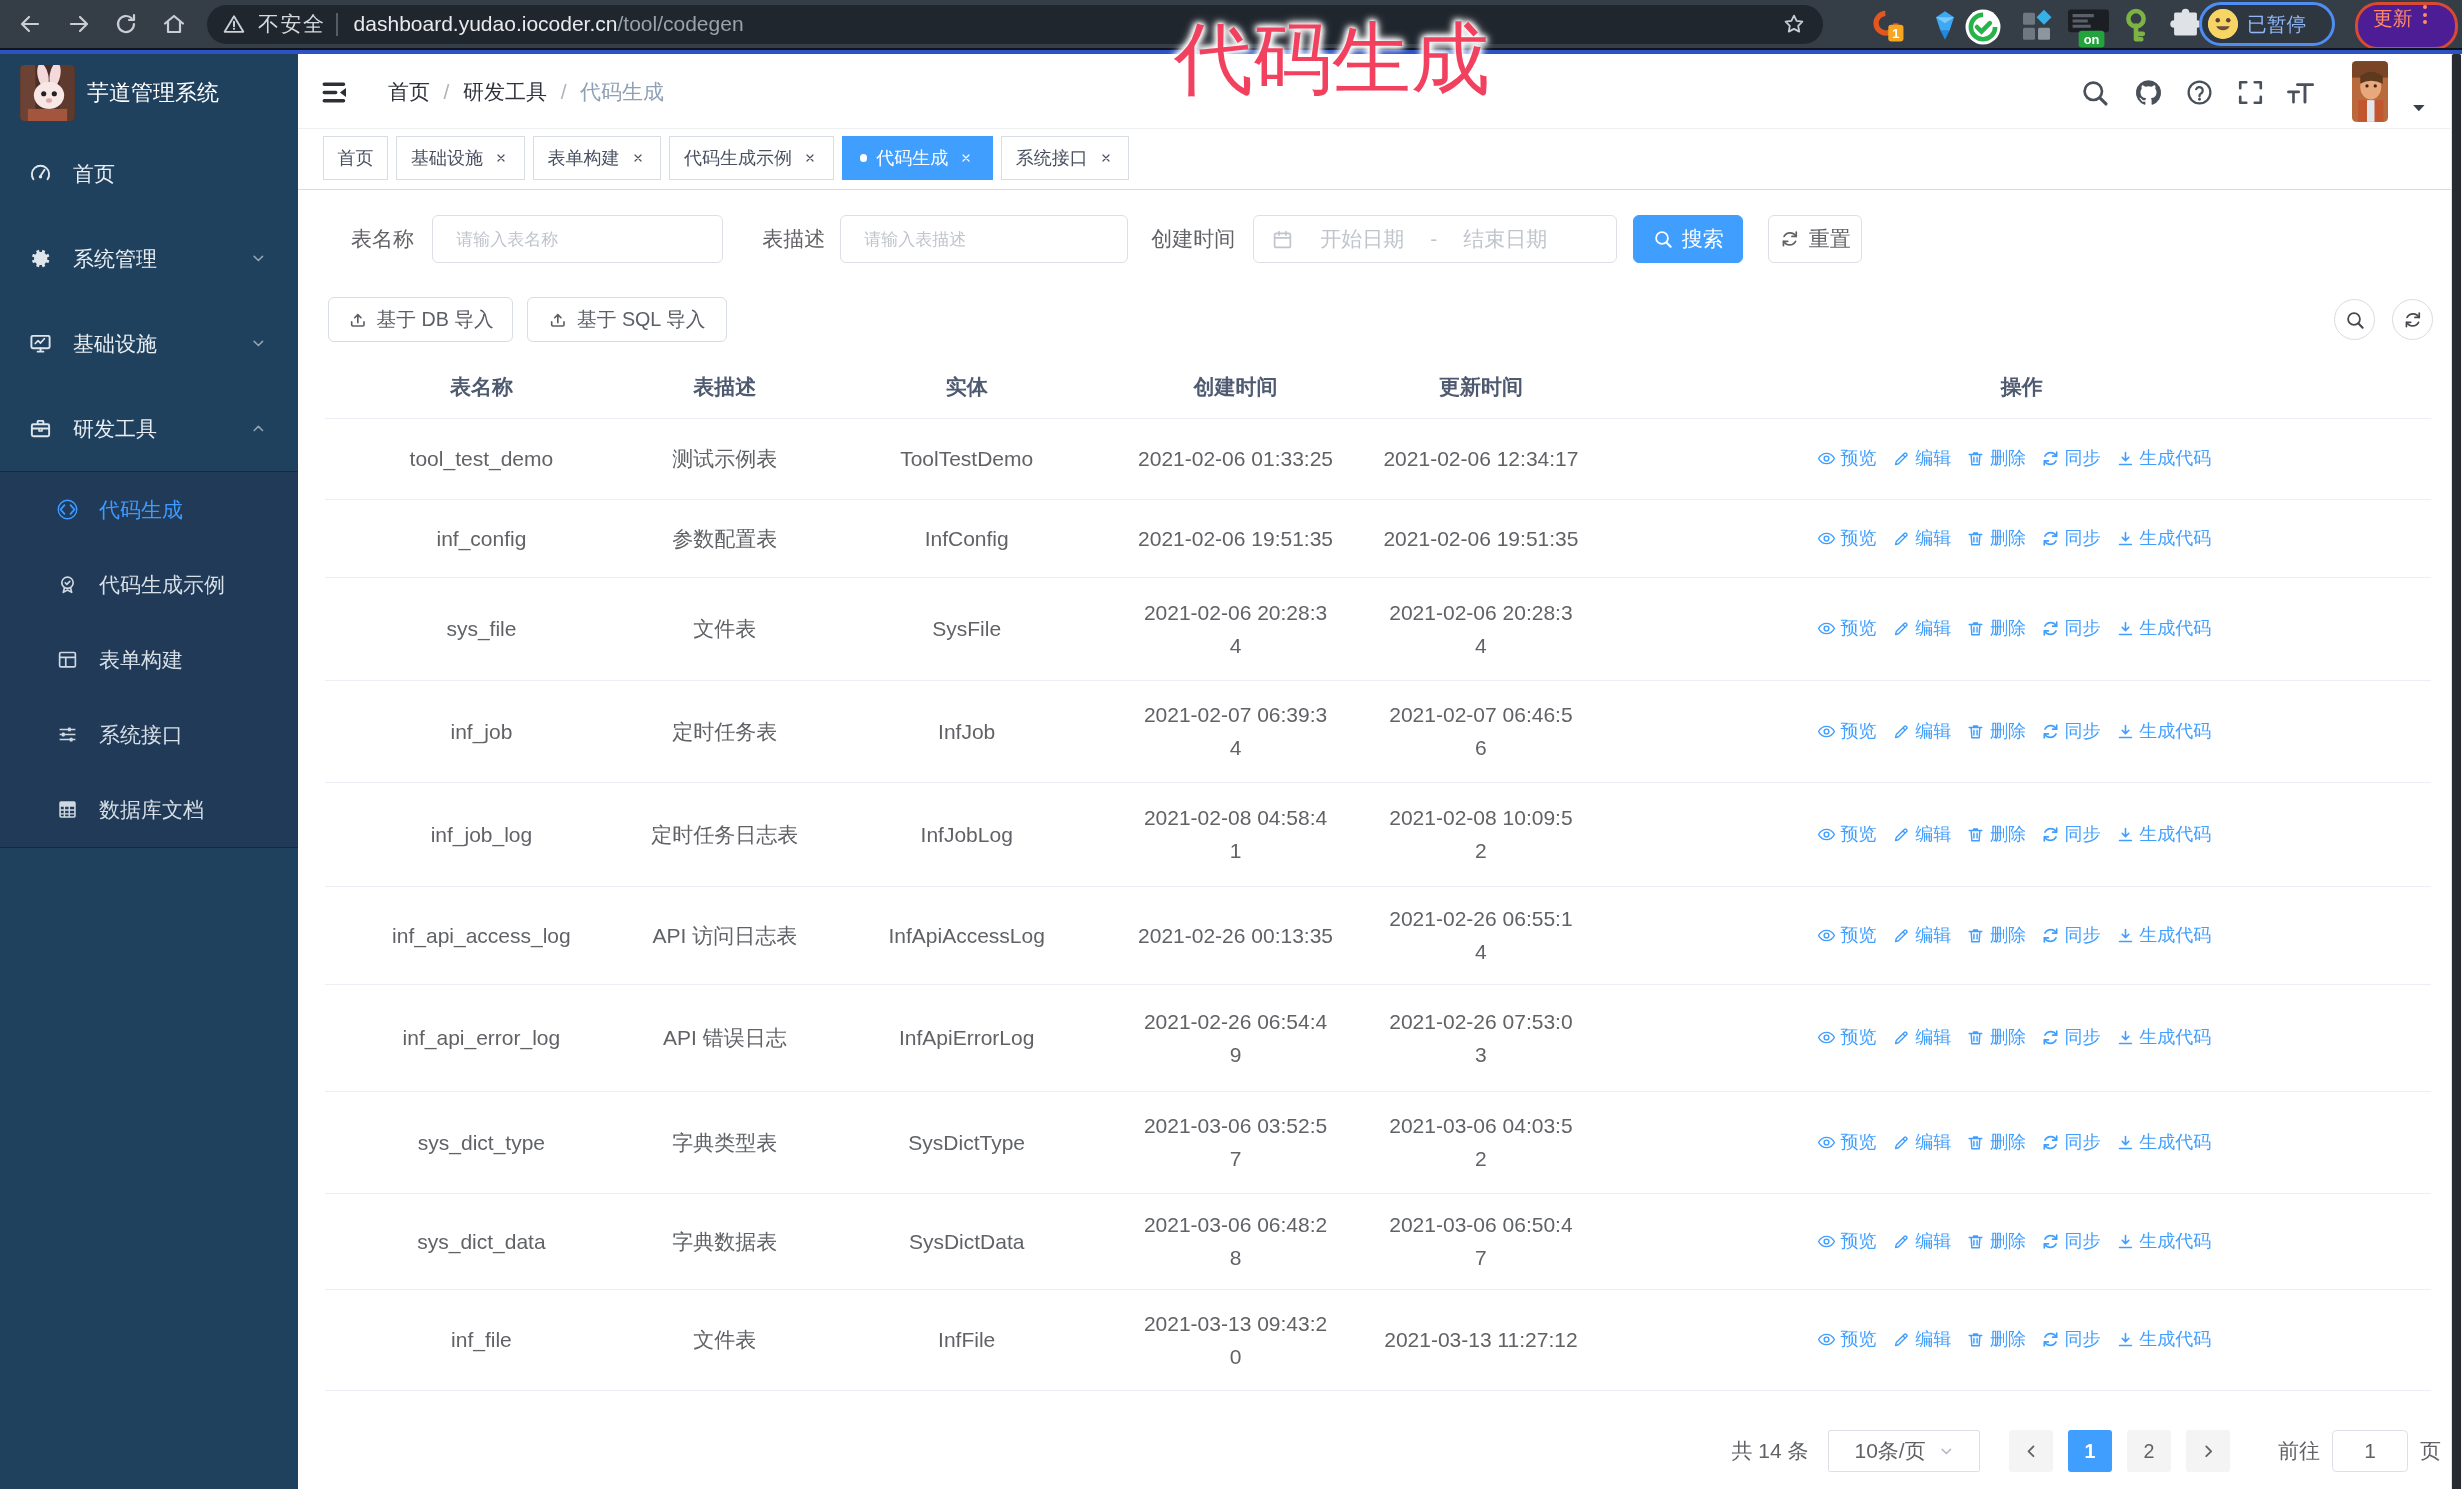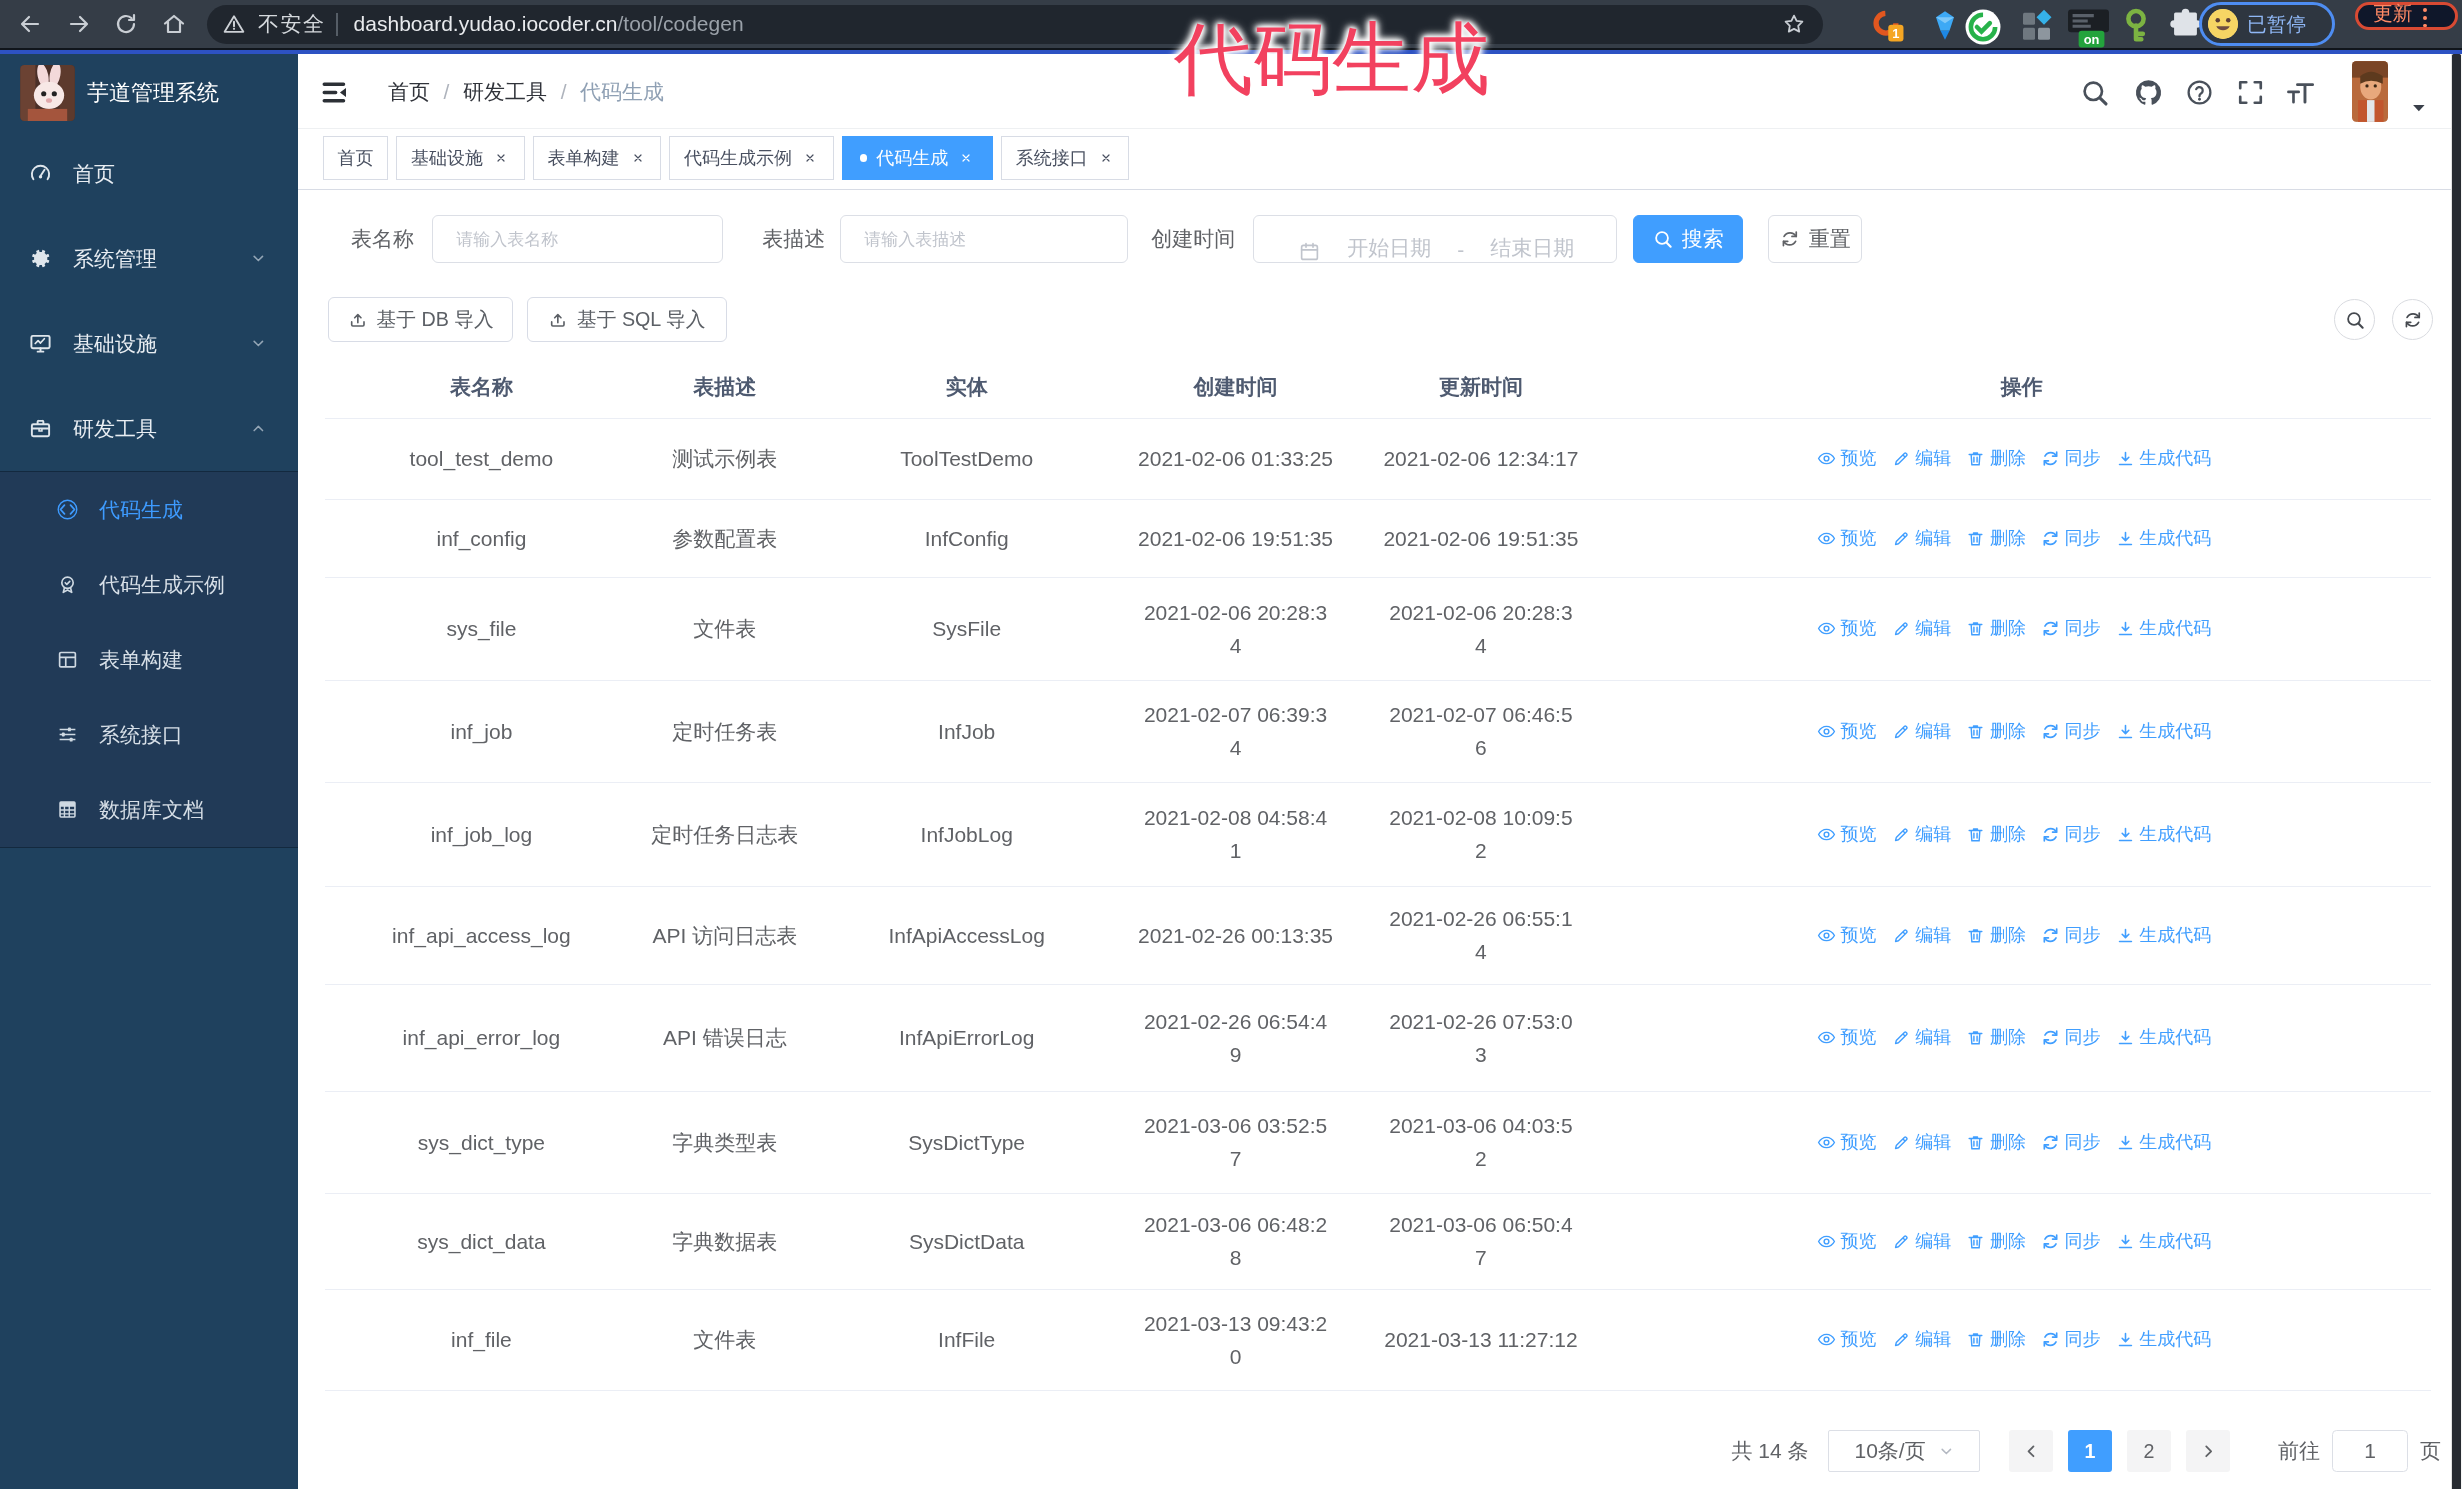--- a/index.html
+++ b/index.html
@@ -15,21 +15,21 @@
 .omni-warn { margin-left:16px; width:22px; height:22px; color:#cdd1d6; }
 .omni-sec { margin-left:13px; font-size:21px; color:#d5d9dd; letter-spacing:1.5px; }
 .omni-sep { margin-left:10.6px; width:1.5px; height:23px; background:#555d66; }
 .omni-url { margin-left:16px; font-size:21px; color:#e8eaed; white-space:nowrap; }
 .omni-url .path { color:#9aa1a9; }
 .omni-star { position:absolute; right:16.7px; top:7.6px; width:24px; height:24px; color:#c9ced4; }
 .ext { position:absolute; top:7.6px; }
 .profile-chip { position:absolute; left:2199px; top:2.3px; width:136px; height:44px; border:3px solid #4e8df2; border-radius:23px; background:#2e3640; display:flex; align-items:center; }
 .profile-face { margin-left:6px; width:30px; height:30px; border-radius:50%; background:#f7d774; position:relative; overflow:hidden; }
 .profile-label { margin-left:9px; font-size:19.7px; color:#8fb7f5; }
-.update-chip { position:absolute; left:2355px; top:2.3px; width:103px; height:28px; border:3.8px solid #d84a33; border-radius:23px; background:#0f172a; display:flex; align-items:flex-end; }
+.update-chip { position:absolute; left:2355px; top:2.3px; width:103px; height:48px; border:3.8px solid #d84a33; border-radius:23px; background:#4c1d95; display:flex; align-items:flex-start; }
 .update-label { margin-left:15px; font-size:19.7px; color:#ff8a65; }
 .update-dots { margin-left:10.6px; display:flex; flex-direction:column; gap:3.8px; }
 .update-dots i { width:3.8px; height:3.8px; border-radius:50%; background:#ff8a65; }
 
 .progress-dark { position:absolute; left:0; top:48px; width:2462px; height:1.5px; background:#10151b; z-index:5; }
 .progress-blue { position:absolute; left:0; top:50px; width:2462px; height:3.8px; background:#2d52c3; z-index:5; }
 
 
 .sidebar { position:absolute; left:0; top:54px; width:298px; height:1436px; background:#1f415e; z-index:2; }
 .logo-row { height:77px; display:flex; align-items:center; padding-left:20px; }
@@ -69,21 +69,21 @@
 .content { position:relative; padding:25px 0 0 26.5px; }
 .filter-row { display:flex; align-items:center; height:48px; }
 .f-label { font-size:21px; color:#606266; white-space:nowrap; }
 .f-input { height:48px; border:0.8px solid #dcdfe6; border-radius:6px; background:#fff; display:flex; align-items:center; }
 .f-input .ph { color:#c0c4cc; font-size:17px; padding-left:23px; }
 .lbl-name { margin-left:26.5px; width:76px; }
 .inp-name { margin-left:5.3px; width:291px; }
 .lbl-desc { margin-left:39px; width:65px; }
 .inp-desc { margin-left:13px; width:288px; }
 .lbl-time { margin-left:23px; width:86px; }
-.datebox { margin-left:16px; width:364px; height:48px; border:0.8px solid #dcdfe6; border-radius:6px; display:flex; align-items:flex-end;padding-left:27px; }
+.datebox { margin-left:16px; width:364px; height:48px; border:0.8px solid #dcdfe6; border-radius:6px; display:flex; align-items:center; }
 .datebox .cal { margin-left:18px; width:21px; height:21px; color:#c0c4cc; flex:none; }
 .datebox .dph { font-size:21px; color:#c0c4cc; }
 .datebox .d1 { margin-left:27px; }
 .datebox .dsep { margin:0 26px; color:#c0c4cc; font-size:21px; }
 .btn { display:flex; align-items:center; justify-content:center; border-radius:6px; font-size:21px; cursor:pointer; white-space:nowrap; }
 .btn svg { width:19.7px; height:19.7px; margin-right:9px; }
 .btn-search { margin-left:16px; width:110px; height:48px; background:#409eff; color:#fff; border:0.8px solid #409eff; }
 .btn-reset { margin-left:25px; width:94px; height:48px; background:#fff; color:#606266; border:0.8px solid #dcdfe6; }
 .toolbar-row { margin-top:34px; display:flex; align-items:center; height:45px; position:relative; }
 .btn-plain { height:45px; background:#fff; border:0.8px solid #d8dce6; color:#5c6066; font-size:19.7px; }

